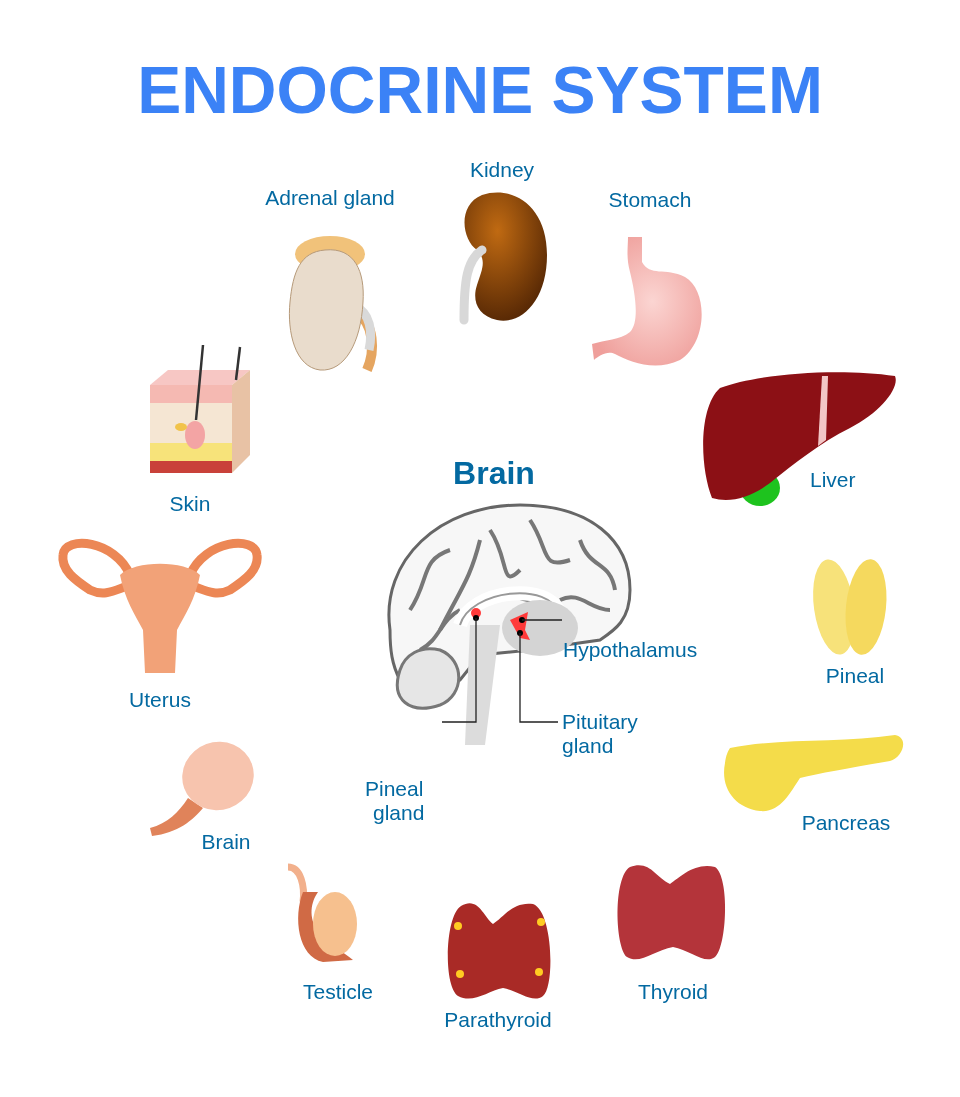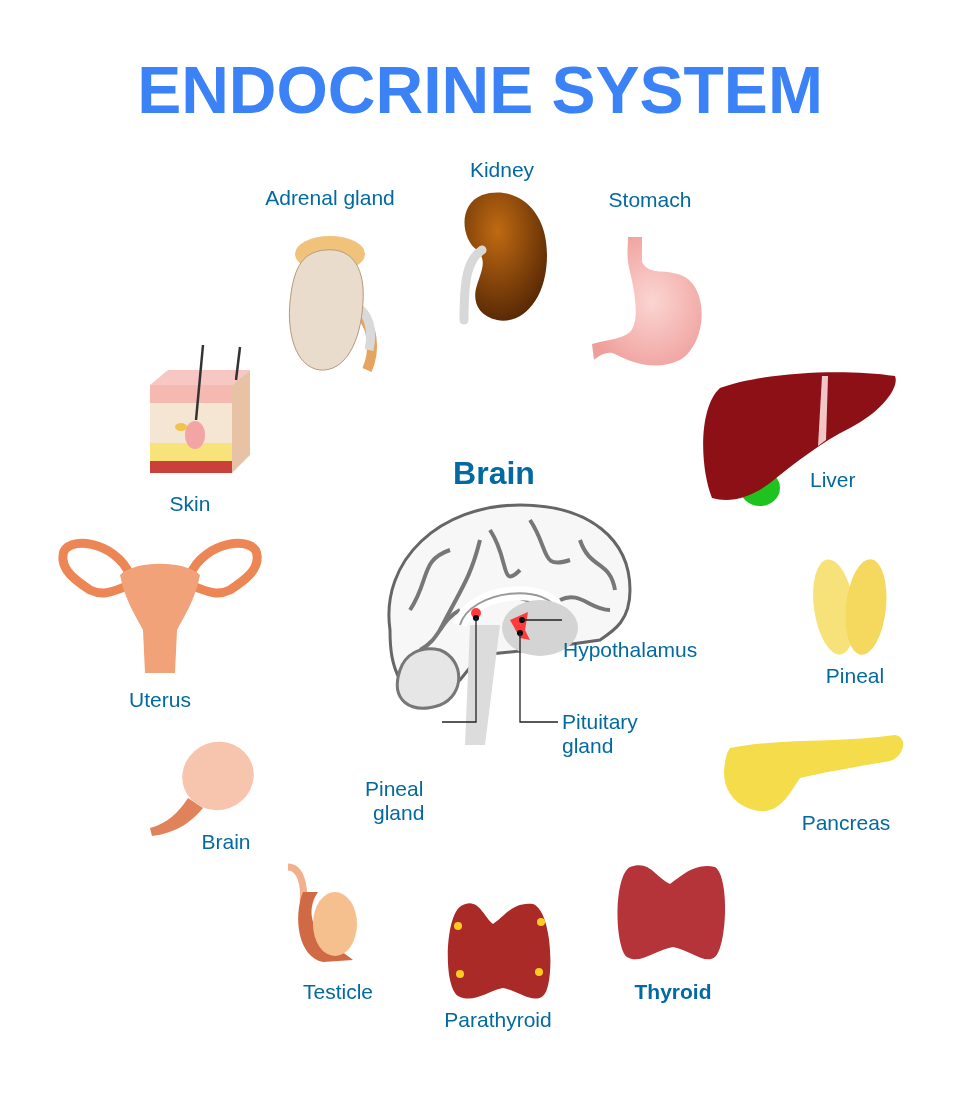--- a/index.html
+++ b/index.html
@@ -171,13 +171,13 @@
       <circle cx="96" cy="76" r="4" fill="#ffcc22"></circle>
   </svg>
 </div>
 <div class="lbl c" style="left:498px; top:1008px;">Parathyroid</div>
 
 <div class="organ" style="left:615px; top:862px;">
   <svg width="112" height="105" viewBox="0 0 112 105">
     <path d="M15 5 C35 -2 40 15 55 22 C65 15 80 0 100 5 C115 15 112 85 100 95 C90 103 75 88 58 85 C40 88 25 103 12 95 C0 85 -2 15 15 5Z" fill="#b4343a"></path>
   </svg>
 </div>
-<div class="lbl c" style="left:673px; top:980px;font-weight:bold;">Thyroid</div>
+<div class="lbl c" style="left:673px; top:980px;">Thyroid</div>
 
 </body></html>

